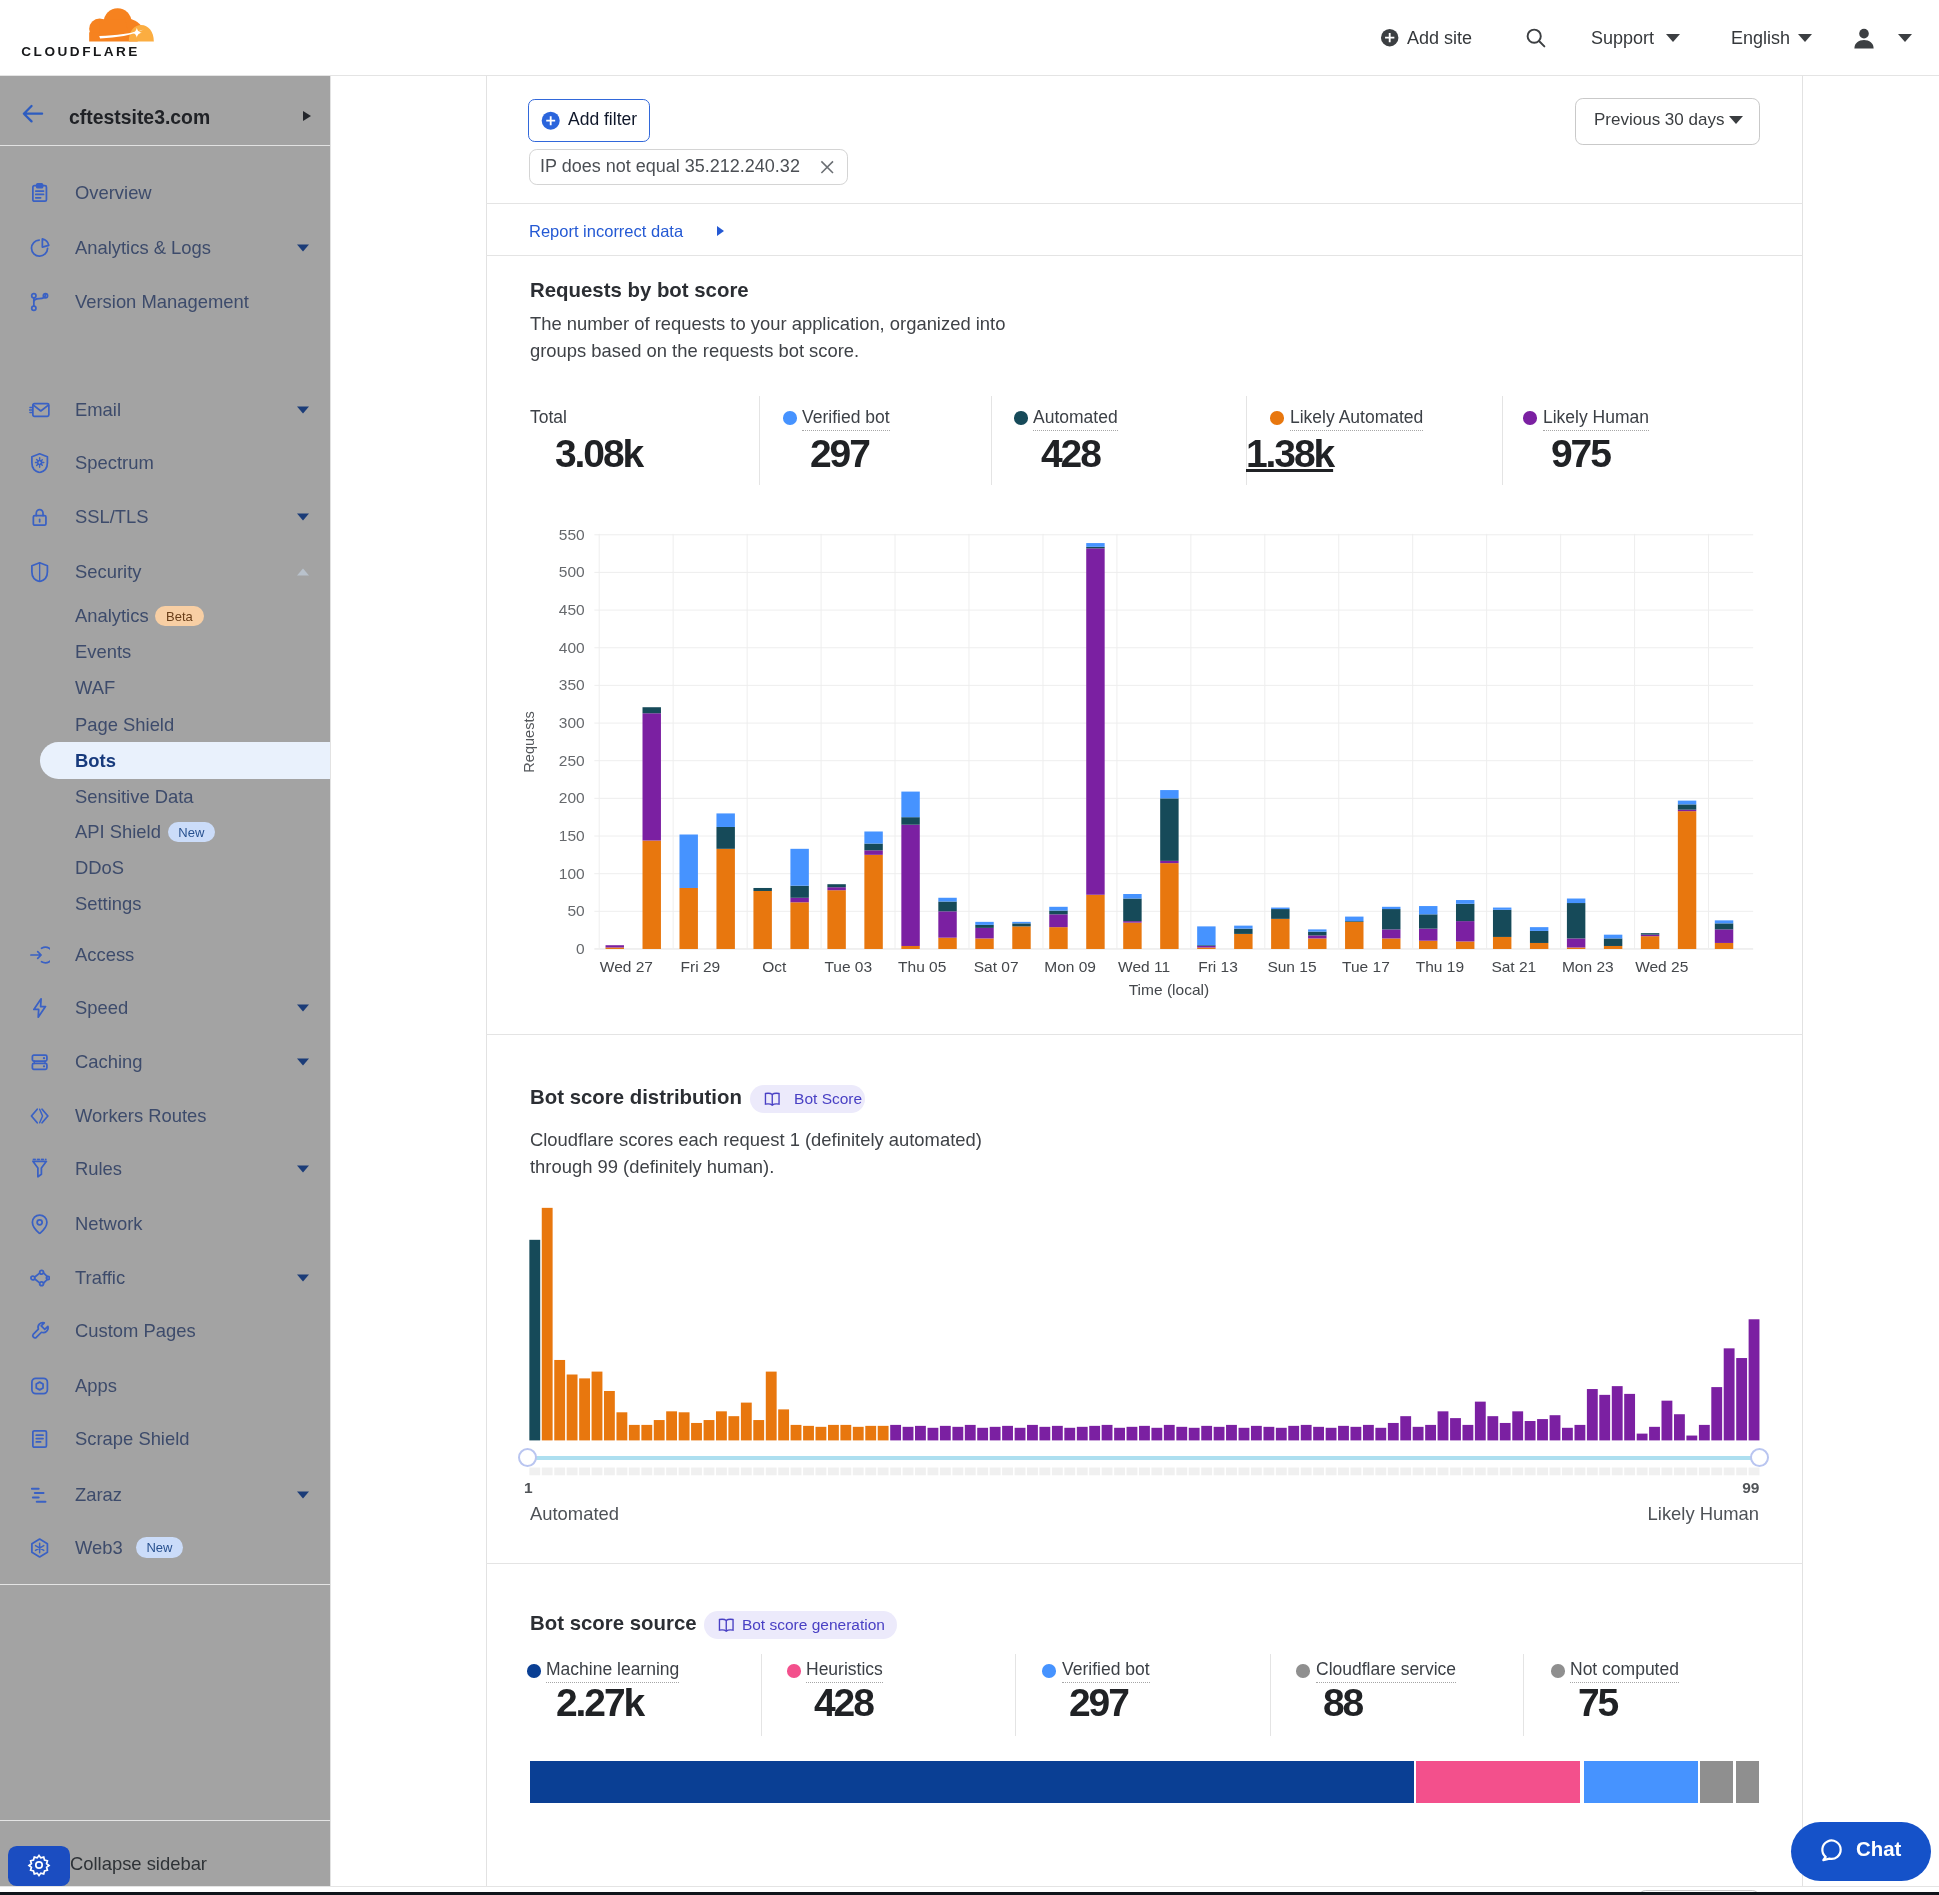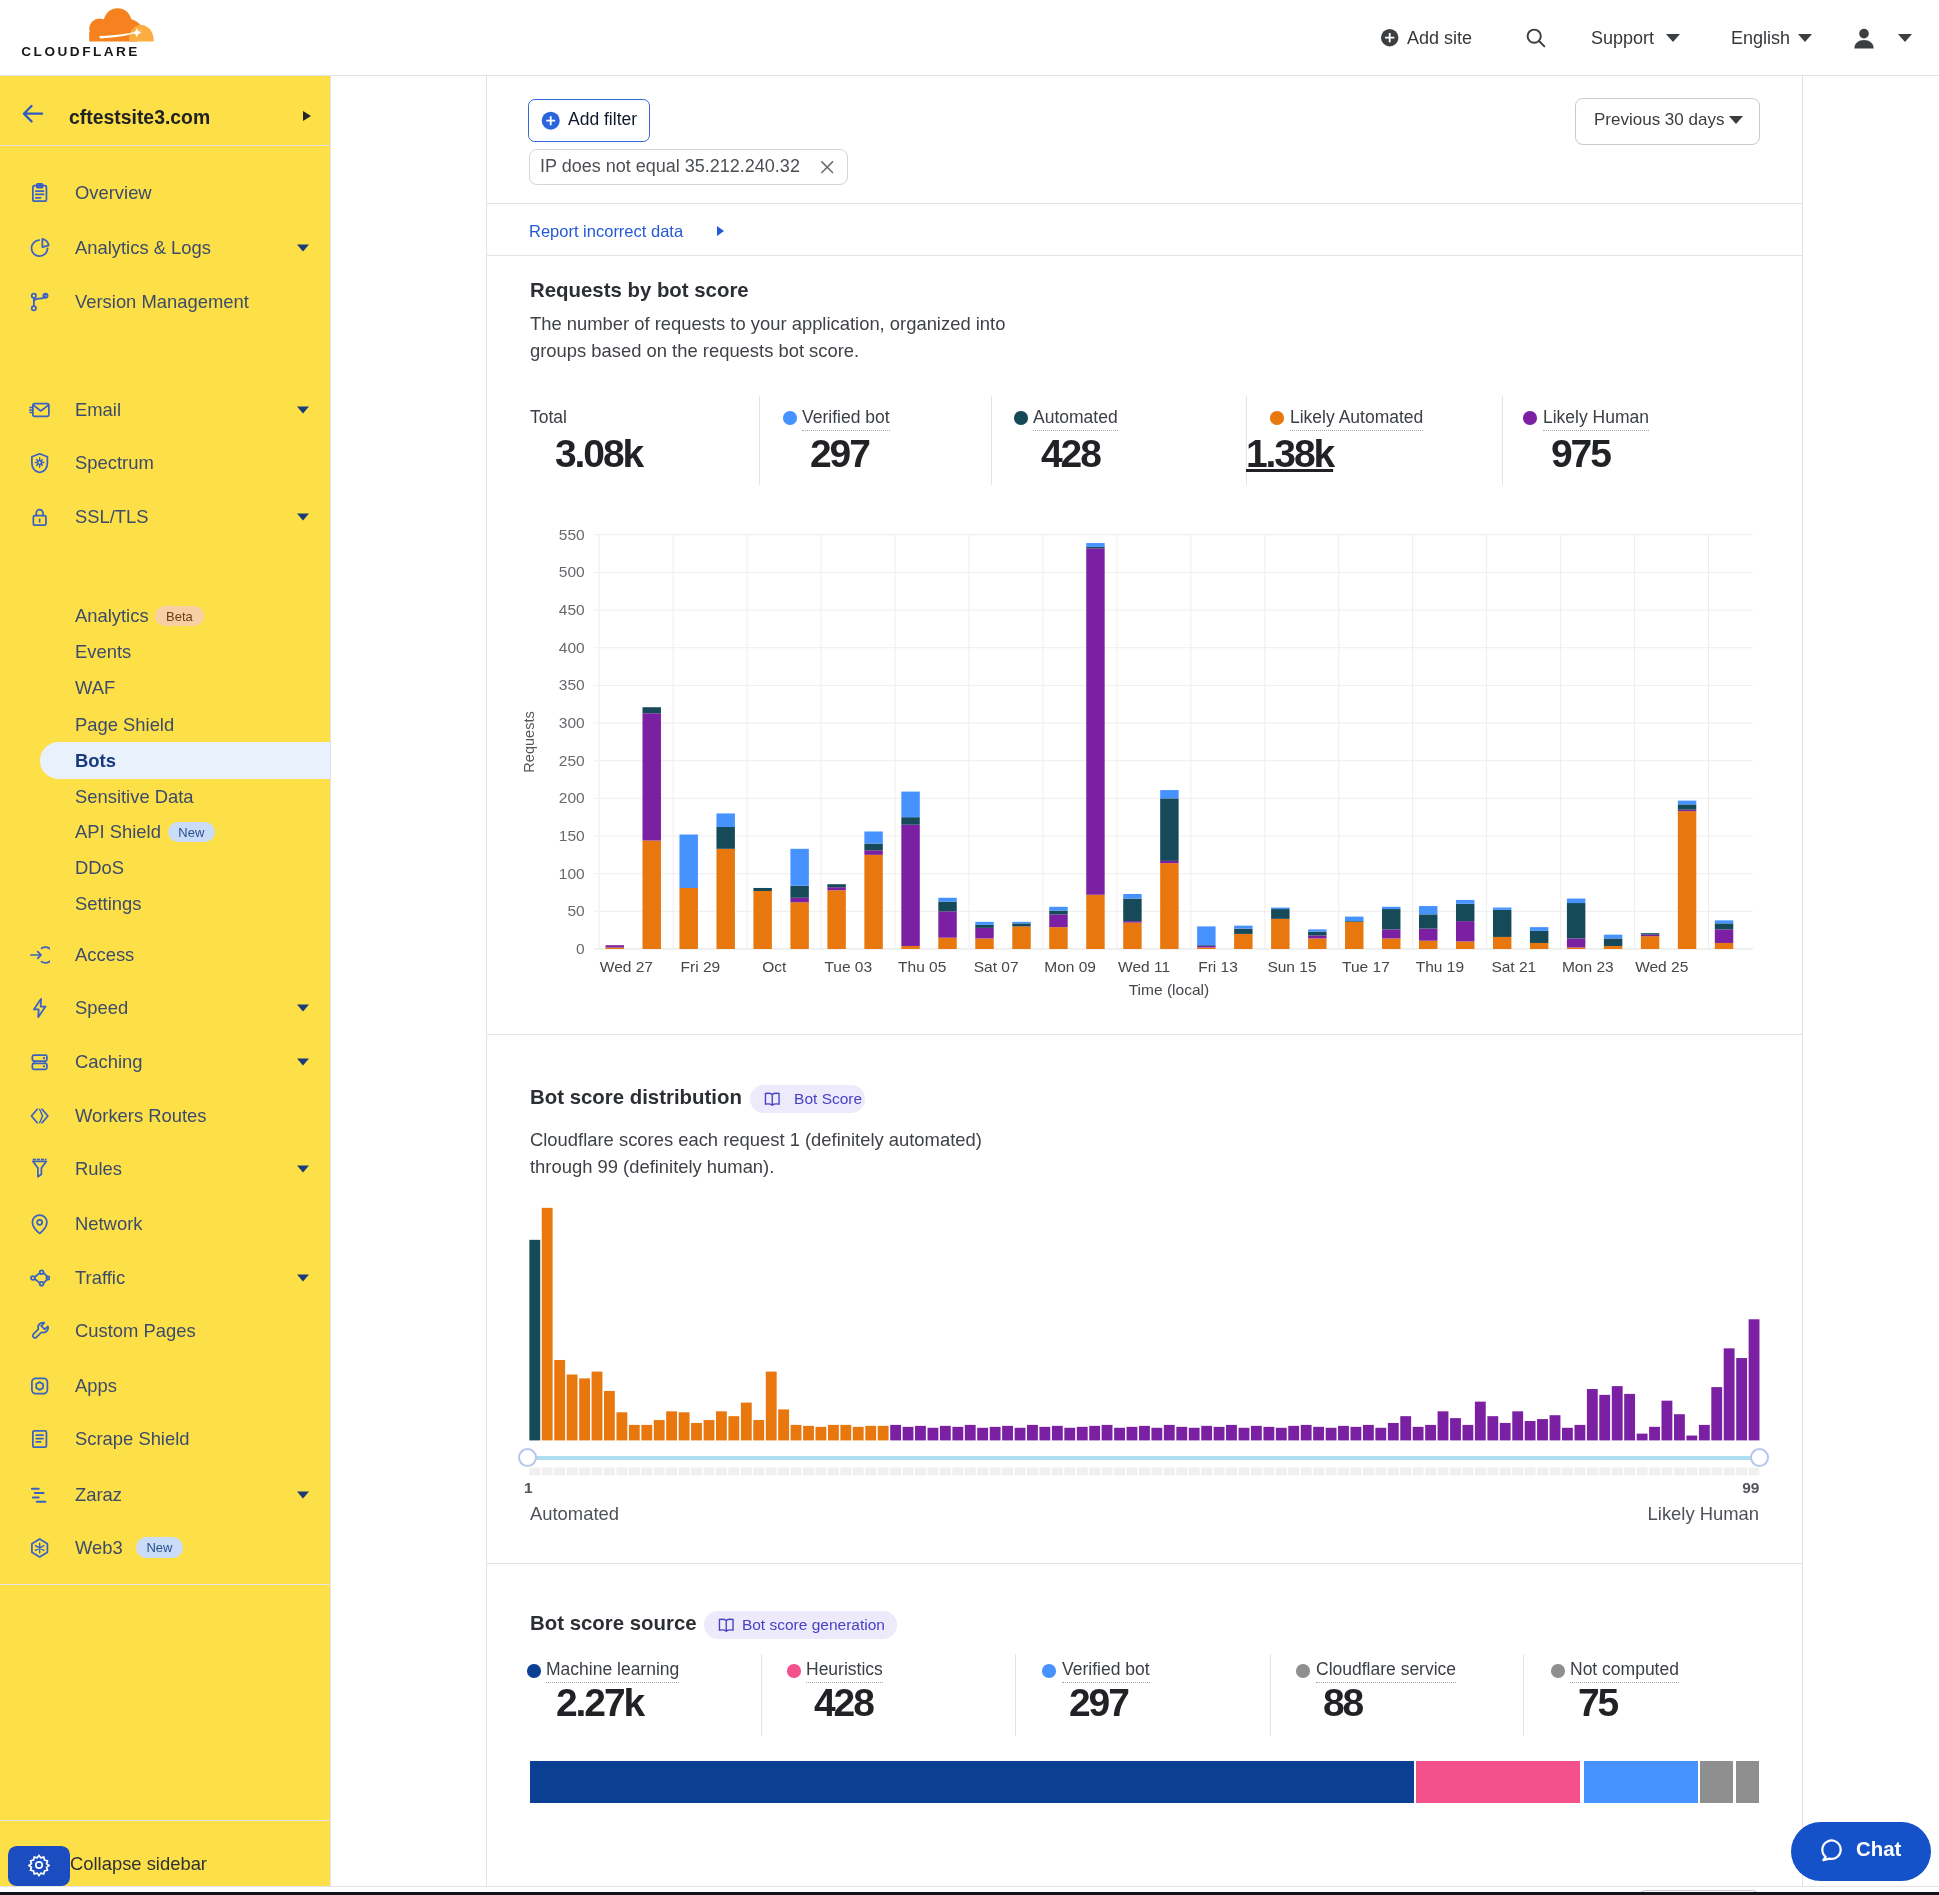--- a/index.html
+++ b/index.html
@@ -2,21 +2,21 @@
 <html><head><meta charset="utf-8"><style>
 *{margin:0;padding:0;box-sizing:border-box;}
 html,body{width:1940px;height:1895px;overflow:hidden;background:#fff;
   font-family:"Liberation Sans",sans-serif;-webkit-font-smoothing:antialiased;}
 .abs{position:absolute;}
 body{position:relative;color:#33383d;}
 
 #hdr{position:absolute;left:0;top:0;width:1940px;height:76px;background:#fff;border-bottom:1px solid #e4e4e4;}
 .hitem{position:absolute;top:0;height:76px;display:flex;align-items:center;font-size:18px;color:#35383b;}
 
-#sidebar{position:absolute;left:0;top:76px;width:331px;height:1811px;background:#fde047;border-right:1px solid #e2e2e2;}
+#sidebar{position:absolute;left:0;top:76px;width:331px;height:1811px;background:#a3a3a3;border-right:1px solid #e2e2e2;}
 #siterow{position:absolute;left:0;top:0;width:330px;height:70px;border-bottom:1px solid #e2e2e2;}
 .nav{position:absolute;left:0;width:330px;height:53px;display:flex;align-items:center;}
 .nav .txt{position:absolute;left:75px;font-size:18.4px;color:#3d4b6b;}
 .nav .ico{position:absolute;left:29px;top:50%;transform:translateY(-50%);width:21.3px;height:21.3px;}
 .sub{position:absolute;left:75px;width:255px;height:36px;display:flex;align-items:center;font-size:18.4px;color:#3d4b6b;}
 .caret{position:absolute;left:297px;top:50%;transform:translateY(-50%);width:0;height:0;border-left:6.8px solid transparent;border-right:6.8px solid transparent;border-top:7.8px solid #1b3c78;}
 .badge{display:inline-block;margin-left:6.8px;font-size:13px;border-radius:11.6px;padding:2.9px 10.7px 2.9px;}
 .badge.beta{background:#f8cfa4;color:#693e18;}
 .badge.new{background:#cbdcf9;color:#28518f;}
 
@@ -116,20 +116,28 @@
       <span class="txt">Spectrum</span>
     </div>
     <div class="nav" style="top:414px">
       <svg class="ico" viewBox="0 0 22 22" fill="none" stroke="#3a61c4" stroke-width="1.8" stroke-linecap="round" stroke-linejoin="round">
         <rect x="4.5" y="9.5" width="13" height="10" rx="1.5"></rect>
         <path d="M7.5 9.5V7a3.5 3.5 0 0 1 7 0v2.5"></path>
         <path d="M11 13.5v2.5"></path>
       </svg>
       <span class="txt">SSL/TLS</span>
       <span class="caret"></span>
+    </div>
+    <div class="nav" style="top:469px">
+      <svg class="ico" viewBox="0 0 22 22" fill="none" stroke="#3a61c4" stroke-width="1.8" stroke-linecap="round" stroke-linejoin="round">
+        <path d="M11 1.5 19 4.5 V11 C19 16.5 15.5 19.8 11 21 C6.5 19.8 3 16.5 3 11 V4.5 Z"></path>
+        <path d="M11 1.5 V21" stroke-width="1.4"></path>
+      </svg>
+      <span class="txt">Security</span>
+      <span class="caret" style="border-top:none;border-bottom:7.8px solid #b9c2cc;"></span>
     </div>
     <div class="sub" style="top:522px;">Analytics<span class="badge beta">Beta</span></div>
     <div class="sub" style="top:558px;">Events</div>
     <div class="sub" style="top:594px;">WAF</div>
     <div class="sub" style="top:631px;">Page Shield</div>
     <div class="abs" style="left:40px;top:666px;width:290px;height:37px;background:#e9f1fc;border-radius:18.4px 0 0 18.4px;"></div>
     <div class="sub" style="top:667px;font-weight:bold;color:#173a7c;">Bots</div>
     <div class="sub" style="top:703px;">Sensitive Data</div>
     <div class="sub" style="top:738px;">API Shield<span class="badge new">New</span></div>
     <div class="sub" style="top:774px;">DDoS</div>

